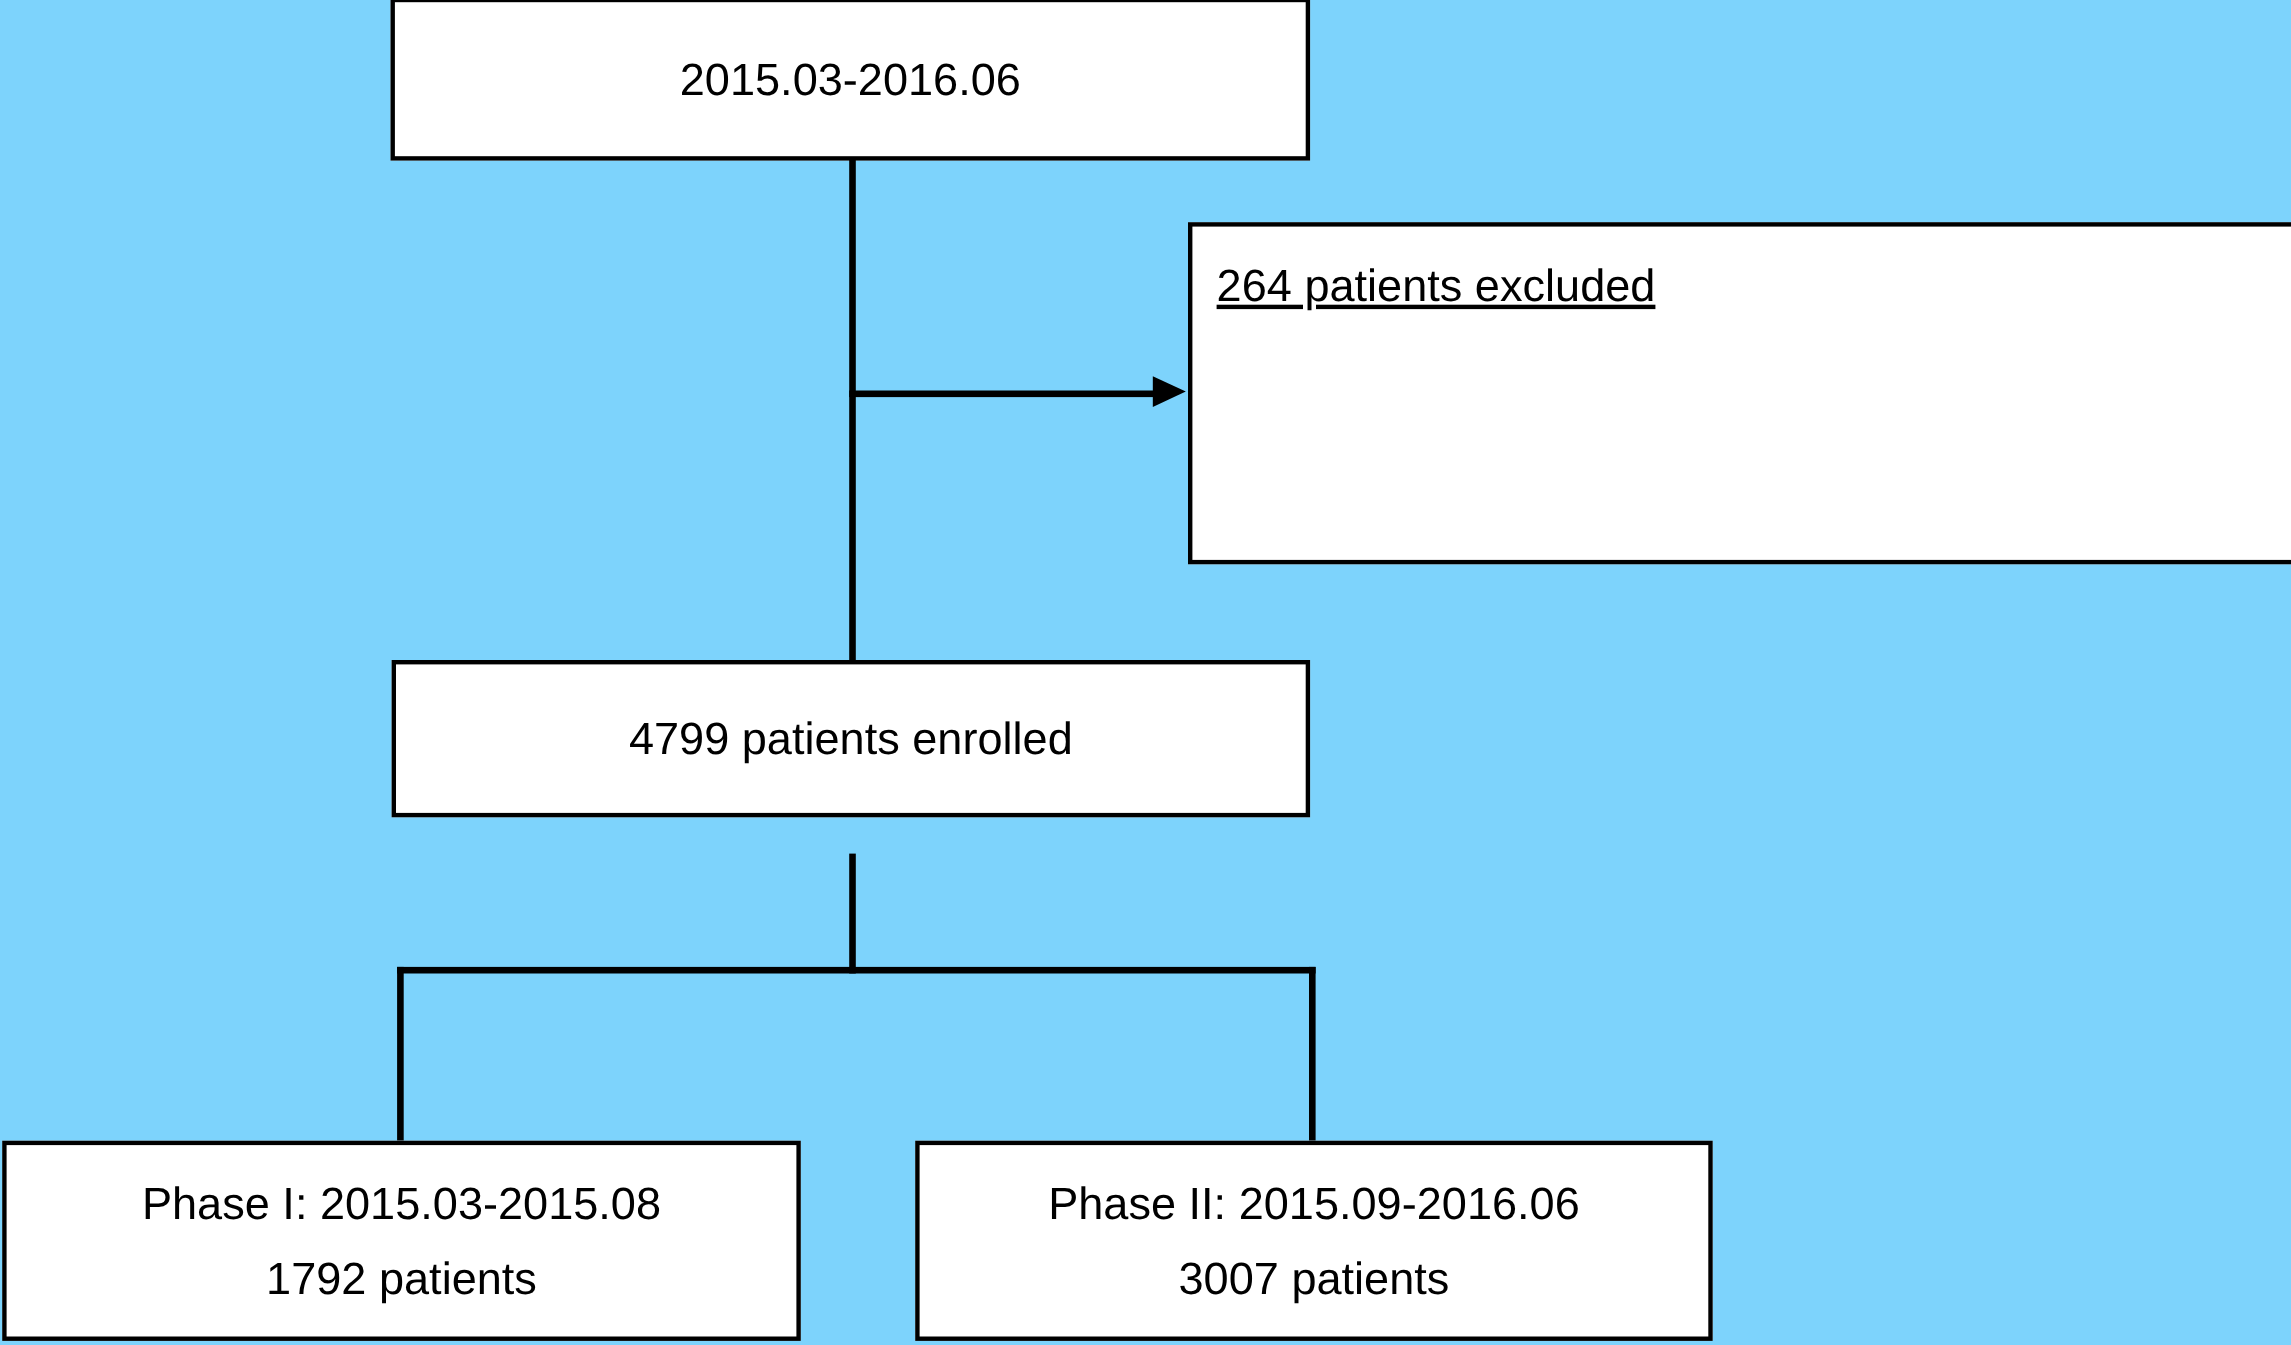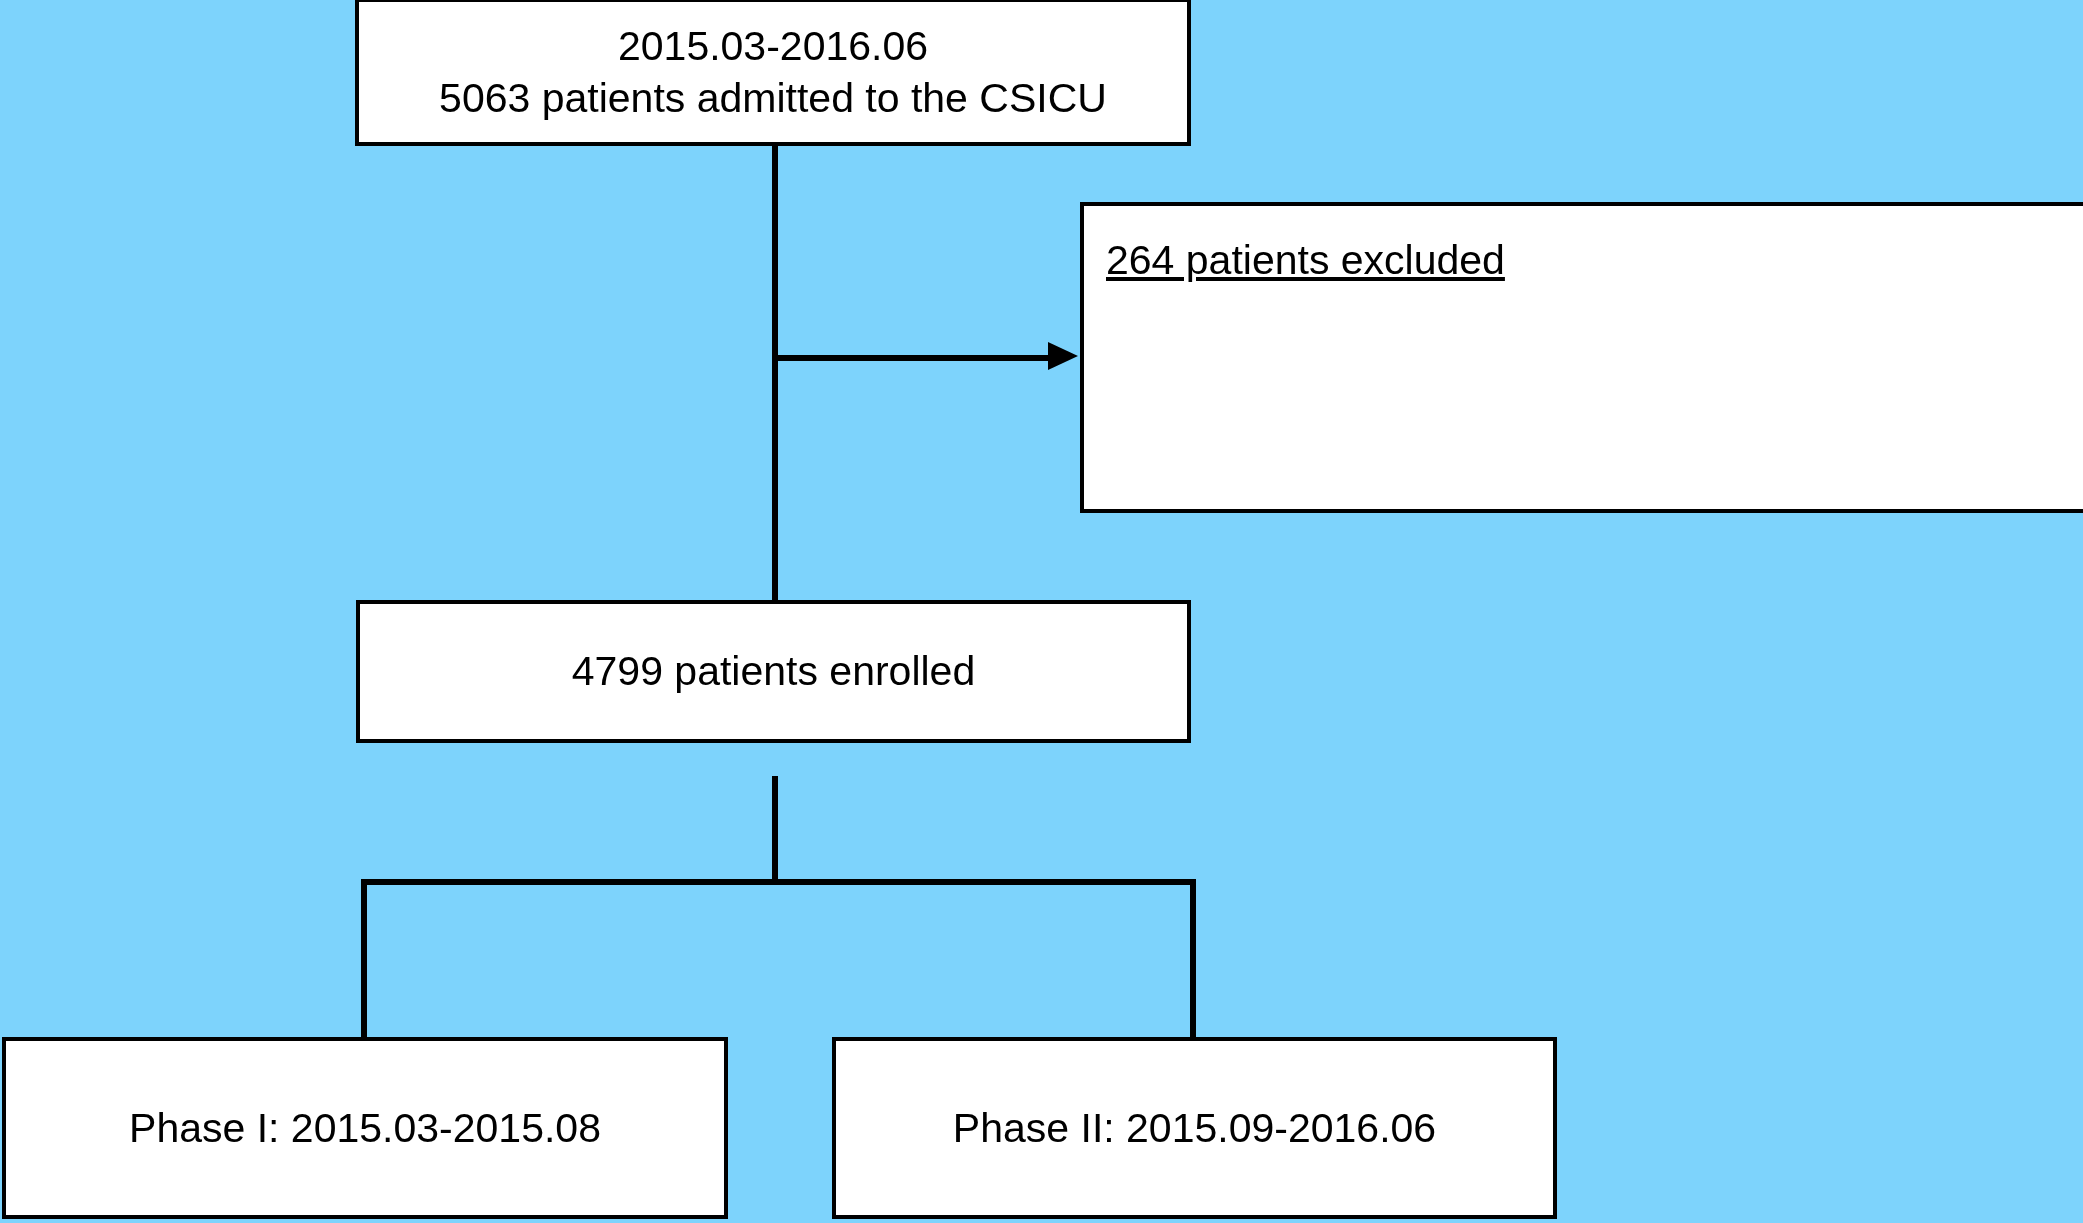--- a/index.html
+++ b/index.html
@@ -139,21 +139,20 @@
   #leg-left        { left: 361px; top: 879px;  height: 158px; }
   #leg-right       { left: 1190px; top: 879px; height: 158px; }
 </style>
 </head>
 <body>
 
 <div id="flowchart">
 
   <div class="node" id="node-admitted">
     <div class="line">2015.03-2016.06</div>
-    <div class="line">5063 patients admitted to the CSICU</div>
   </div>
 
   <div class="vline" id="stem-top"></div>
   <div class="arrow-down" id="stem-top-head"></div>
 
   <div class="hline" id="branch-h"></div>
   <div class="arrow-right" id="branch-head"></div>
 
   <div class="node" id="node-excluded">
     <div class="excl-header">264 patients excluded</div>
@@ -163,19 +162,21 @@
     <div class="line">4799 patients enrolled</div>
   </div>
 
   <div class="vline" id="stem-mid"></div>
   <div class="hline" id="split-bar"></div>
   <div class="vline" id="leg-left"></div>
   <div class="vline" id="leg-right"></div>
 
   <div class="node" id="node-phase1">
     <div class="line">Phase I: 2015.03-2015.08</div>
+    <div class="line">1792 patients</div>
   </div>
 
   <div class="node" id="node-phase2">
     <div class="line">Phase II: 2015.09-2016.06</div>
+    <div class="line">3007 patients</div>
   </div>
 
 </div>
 
 </body></html>

